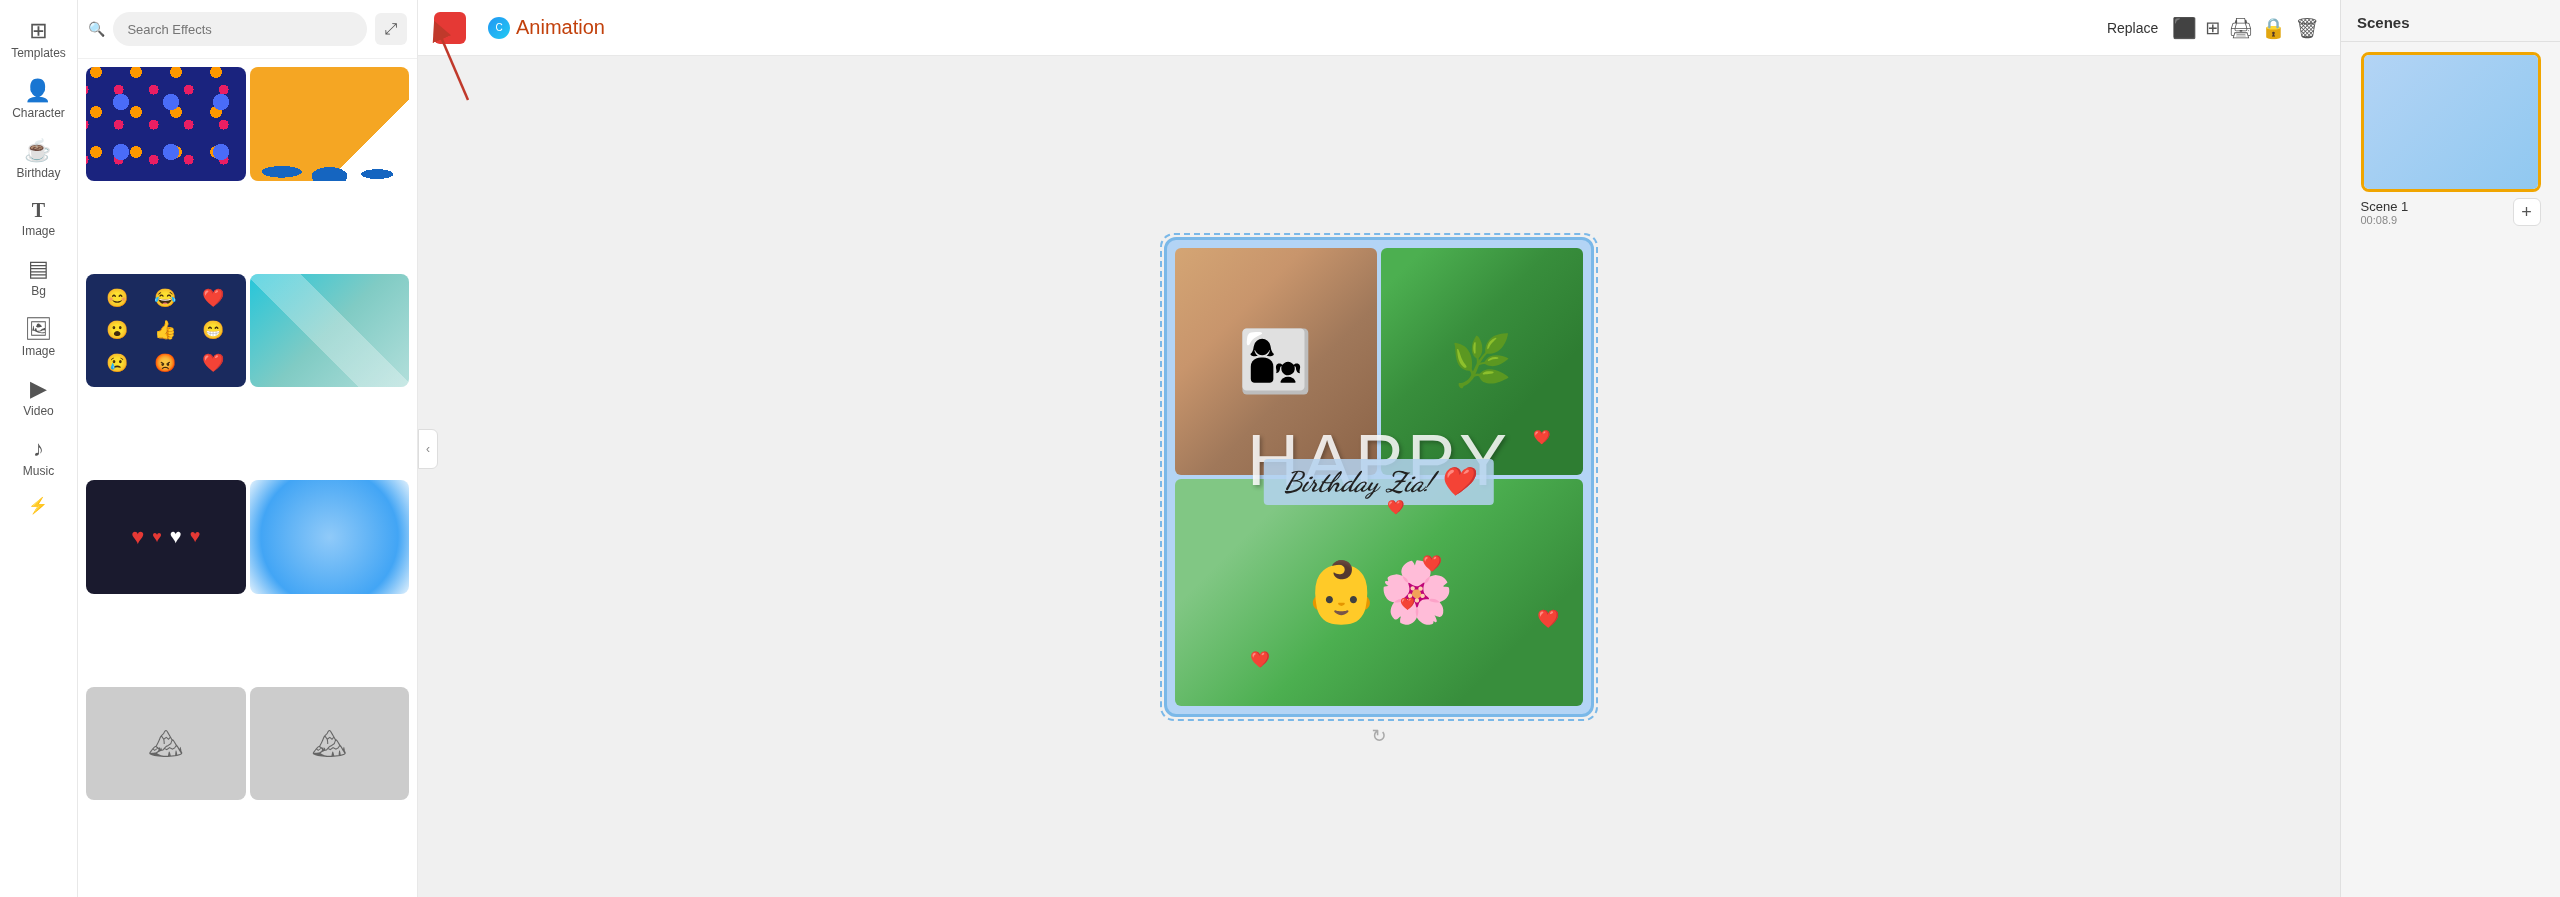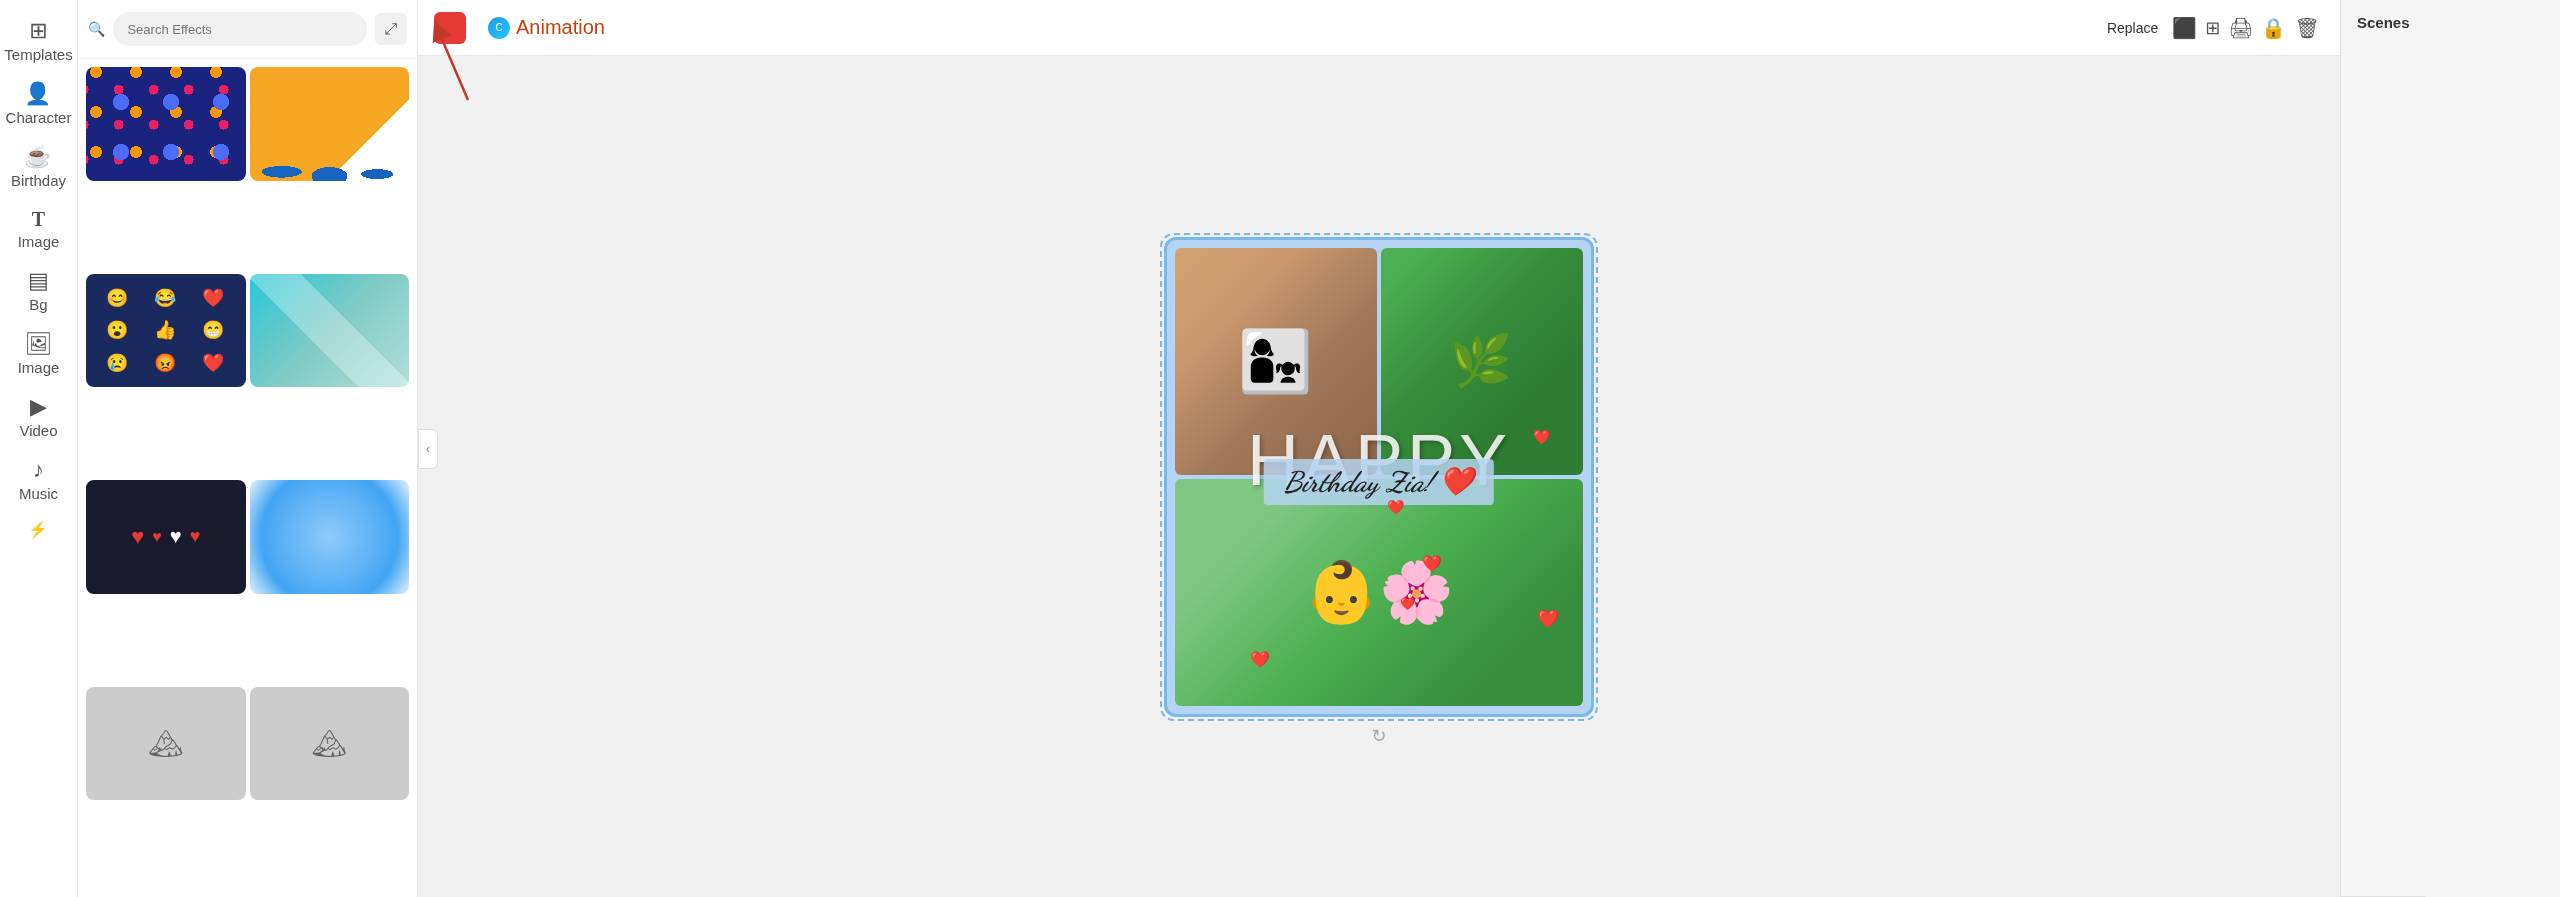--- a/index.html
+++ b/index.html
@@ -32,21 +32,21 @@
       width: 100%;
       justify-content: center;
       gap: 4px;
     }
     .nav-icon {
       font-size: 22px;
       color: #555;
       line-height: 1;
     }
     .nav-label {
-      font-size: 15px;
+      font-size: 12px;
       color: #555;
       text-align: right;
     }
 
     
     .effects-panel {
       width: 340px;
       background: #fff;
       border-right: 1px solid #e8e8e8;
       display: flex;
@@ -418,21 +418,21 @@
       z-index: 10;
     }
 
     
     .scenes-panel {
       width: 220px;
       background: #f5f5f5;
       border-left: 1px solid #e0e0e0;
       flex-shrink: 0;
       display: flex;
-      flex-direction: row;
+      flex-direction: column;
     }
     .scenes-header {
       padding: 14px 16px 10px;
       font-size: 15px;
       font-weight: 600;
       color: #333;
       border-bottom: 1px solid #e0e0e0;
     }
     .scenes-list {
       padding: 10px;
@@ -633,13 +633,27 @@
       <span class="heart" style="top:40%;right:10%;font-size:14px;">❤️</span>
 
       <div class="rotate-handle">↻</div>
     </div>
 
   </div>
 </div>
 
 <div class="scenes-panel">
   <div class="scenes-header">Scenes</div>
+  <div class="scenes-list">
+    <div class="scene-item">
+      <div class="scene-thumb">
+        <div class="scene-thumb-inner"></div>
+      </div>
+      <div class="scene-label-row">
+        <div>
+          <div class="scene-name">Scene 1</div>
+          <div class="scene-time">00:08.9</div>
+        </div>
+        <button class="add-scene-btn">+</button>
+      </div>
+    </div>
+  </div>
 </div>
 
 </body></html>

